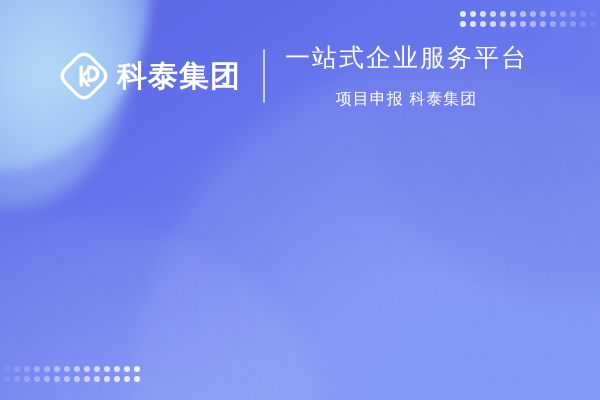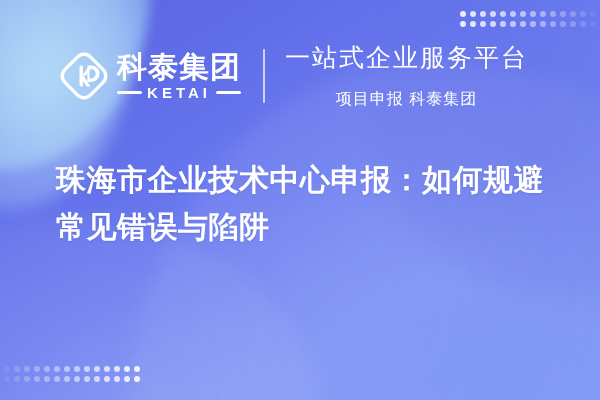--- a/index.html
+++ b/index.html
@@ -298,33 +298,25 @@
           <rect x="23.5" y="17.5" width="3.4" height="21" rx="1.2"></rect>
           <path d="M33.6 17.6 L26.2 27.4 L29.9 27.4 L36.6 18.6 Z"></path>
           <path d="M27.2 27.2 L34.6 38.4 L30.6 38.4 L24.6 29.6 Z"></path>
           <path d="M31.4 17.5 L35.4 17.5 A8.2 8.2 0 0 1 35.4 33.9 L31.4 33.9 Z
                    M33.6 21.0 L33.6 30.4 L35.0 30.4 A4.7 4.7 0 0 0 35.0 21.0 Z"></path>
         </g>
       </svg>
 
       <div id="logo-wordmark">
         <div id="brand-cn">科泰集团</div>
-        <div id="brand-en-row">
-          <span class="rule"></span>
-          <span id="brand-en">KETAI</span>
-          <span class="rule"></span>
-        </div>
       </div>
     </div>
 
     <div id="header-divider"></div>
 
     <div id="tagline-block">
       <div id="tagline-main">一站式企业服务平台</div>
       <div id="tagline-sub">项目申报 科泰集团</div>
     </div>
   </div>
 
-  <div id="title-block">
-    <h1 id="page-title">珠海市企业技术中心申报：如何规避常见错误与陷阱</h1>
-  </div>
 
 </div>
 
 </body></html>

